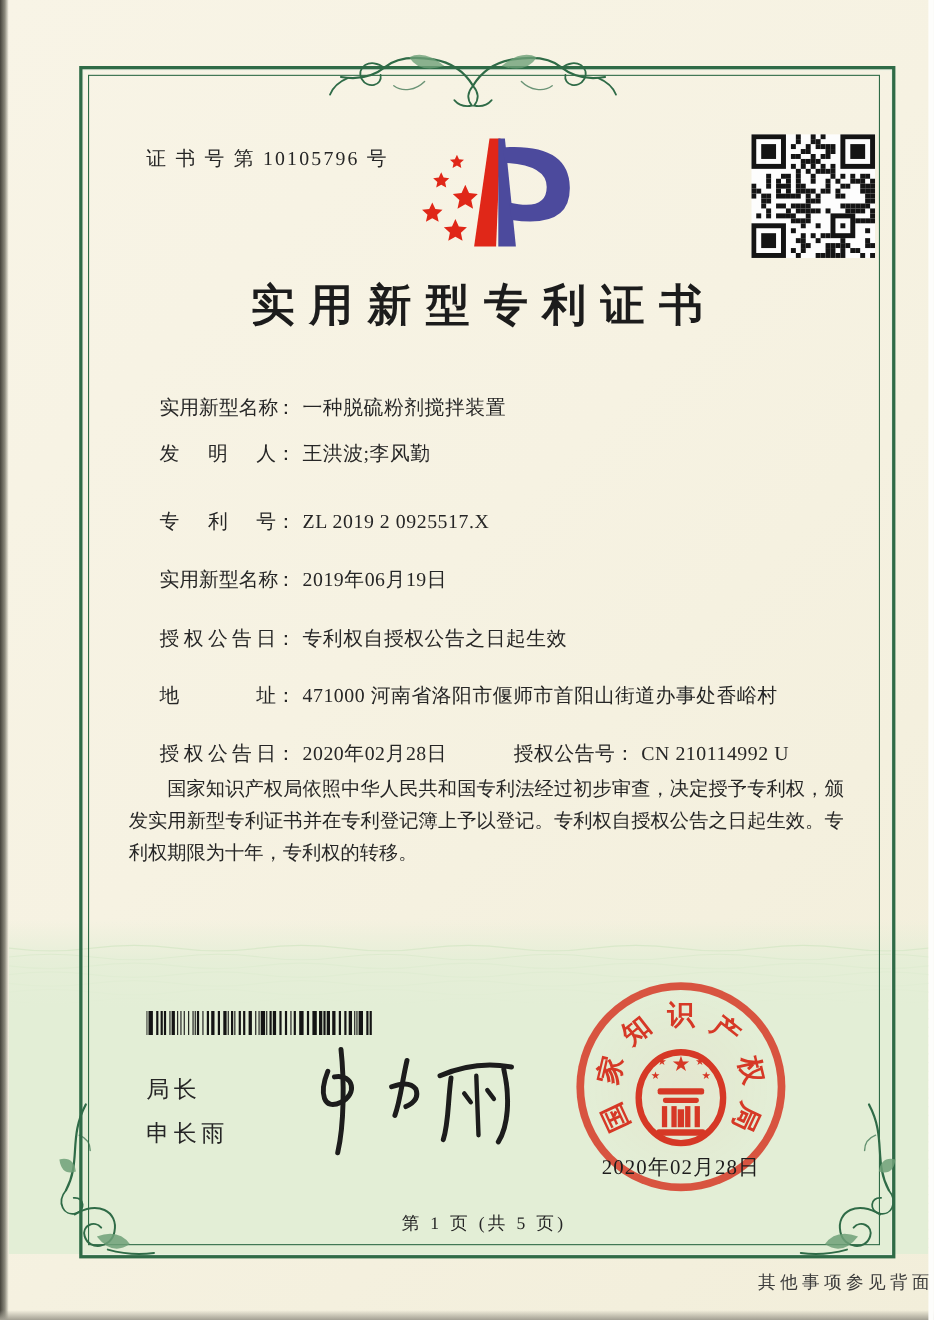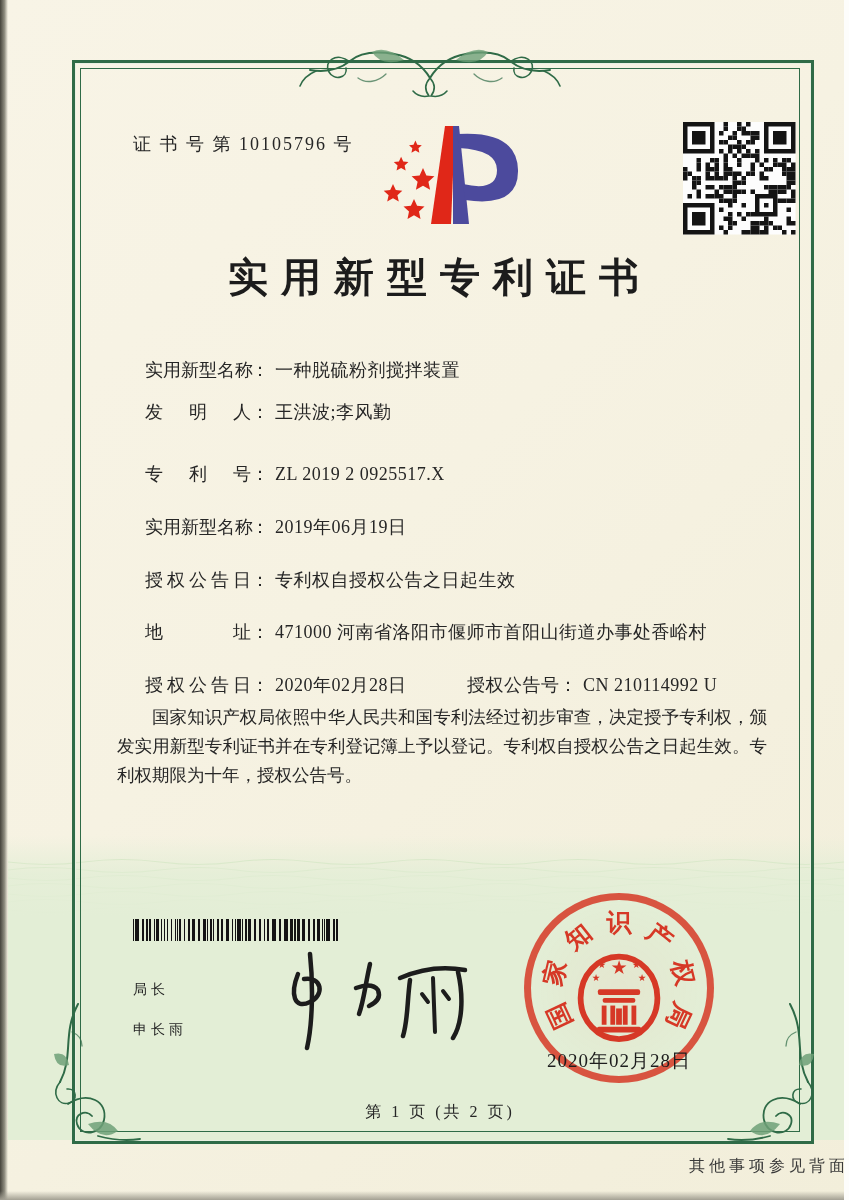--- a/index.html
+++ b/index.html
@@ -43,21 +43,21 @@
   .colon{margin-right:6px;}
   .fvalue{letter-spacing:.5px;text-align:right;}
   .grant-right{position:absolute;left:322px;top:0;white-space:nowrap;}
   .grant-right .flabel{width:92px;}
   
   .paras{position:absolute;left:117px;top:703px;width:650px;z-index:10;
     font-size:17.5px;line-height:29px;text-align:justify;}
   .paras p{margin:0;text-indent:2em;}
   
   .barcode{position:absolute;left:133px;top:919px;z-index:10;}
-  .officer{position:absolute;left:133px;top:970px;z-index:10;font-size:14px;letter-spacing:4px;line-height:40px;}
+  .officer{position:absolute;left:133px;top:970px;z-index:10;font-size:21px;letter-spacing:4px;line-height:40px;}
   .signature{position:absolute;left:252px;top:938px;z-index:11;}
   .seal{position:absolute;left:524px;top:893px;width:190px;height:190px;z-index:9;
     border:7px solid rgba(214,56,38,.85);border-radius:50%;box-sizing:border-box;
     background:radial-gradient(circle,rgba(255,120,100,.06),rgba(255,120,100,0) 70%);}
   .seal-arc span{position:absolute;left:50%;top:50%;font-size:25px;font-weight:700;
     color:var(--seal-red);font-family:"Liberation Serif",serif;}
   .seal-emblem{position:absolute;left:50%;top:54%;transform:translate(-50%,-50%);}
   .seal-date{position:absolute;left:519px;top:1048px;width:200px;z-index:12;text-align:center;
     font-size:19px;letter-spacing:1px;color:#1d1d1d;}
   .page-num{position:absolute;left:72px;top:1102px;width:736px;z-index:10;text-align:center;font-size:16px;letter-spacing:3px;}
@@ -389,21 +389,21 @@
     </div>
     <div class="frow" style="top:673px">
       <span class="flabel">授权公告日</span><span class="colon">：</span><span class="fvalue">2020年02月28日</span>
       <span class="grant-right">
         <span class="flabel">授权公告号</span><span class="colon">：</span><span class="fvalue">CN 210114992 U</span>
       </span>
     </div>
   </div>
 
   <div class="paras">
-    <p>国家知识产权局依照中华人民共和国专利法经过初步审查，决定授予专利权，颁发实用新型专利证书并在专利登记簿上予以登记。专利权自授权公告之日起生效。专利权期限为十年，授权公告号。</p>
+    <p>国家知识产权局依照中华人民共和国专利法经过初步审查，决定授予专利权，颁发实用新型专利证书并在专利登记簿上予以登记。专利权自授权公告之日起生效。专利权期限为十年，专利权的转移。</p>
   </div>
 
   <svg class="barcode" width="212" height="22" id="barsvg">
       <rect x="0" y="0" width="1" height="22" fill="var(--ink)"></rect>
       <rect x="2" y="0" width="4" height="22" fill="var(--ink)"></rect>
       <rect x="9" y="0" width="2" height="22" fill="var(--ink)"></rect>
       <rect x="13" y="0" width="2" height="22" fill="var(--ink)"></rect>
       <rect x="16" y="0" width="2" height="22" fill="var(--ink)"></rect>
       <rect x="21" y="0" width="1" height="22" fill="var(--ink)"></rect>
       <rect x="23" y="0" width="3" height="22" fill="var(--ink)"></rect>
@@ -496,19 +496,19 @@
         <rect x="41" y="63" width="5" height="20"></rect>
         <rect x="54" y="63" width="5" height="20"></rect>
         <rect x="63" y="63" width="5" height="20"></rect>
         <rect x="47" y="66" width="6" height="17"></rect>
         <rect x="27" y="85" width="46" height="6" rx="2"></rect>
       </g>
     </svg>
   </div>
   <div class="seal-date">2020年02月28日</div>
 
-  <div class="page-num">第 1 页 (共 2 页)</div>
+  <div class="page-num">第 1 页 (共 5 页)</div>
   <div class="back-note">其他事项参见背面</div>
 
   <div class="edge-left"></div>
   <div class="edge-bottom"></div>
   <div class="edge-right"></div>
 </div>
 
 </body></html>

